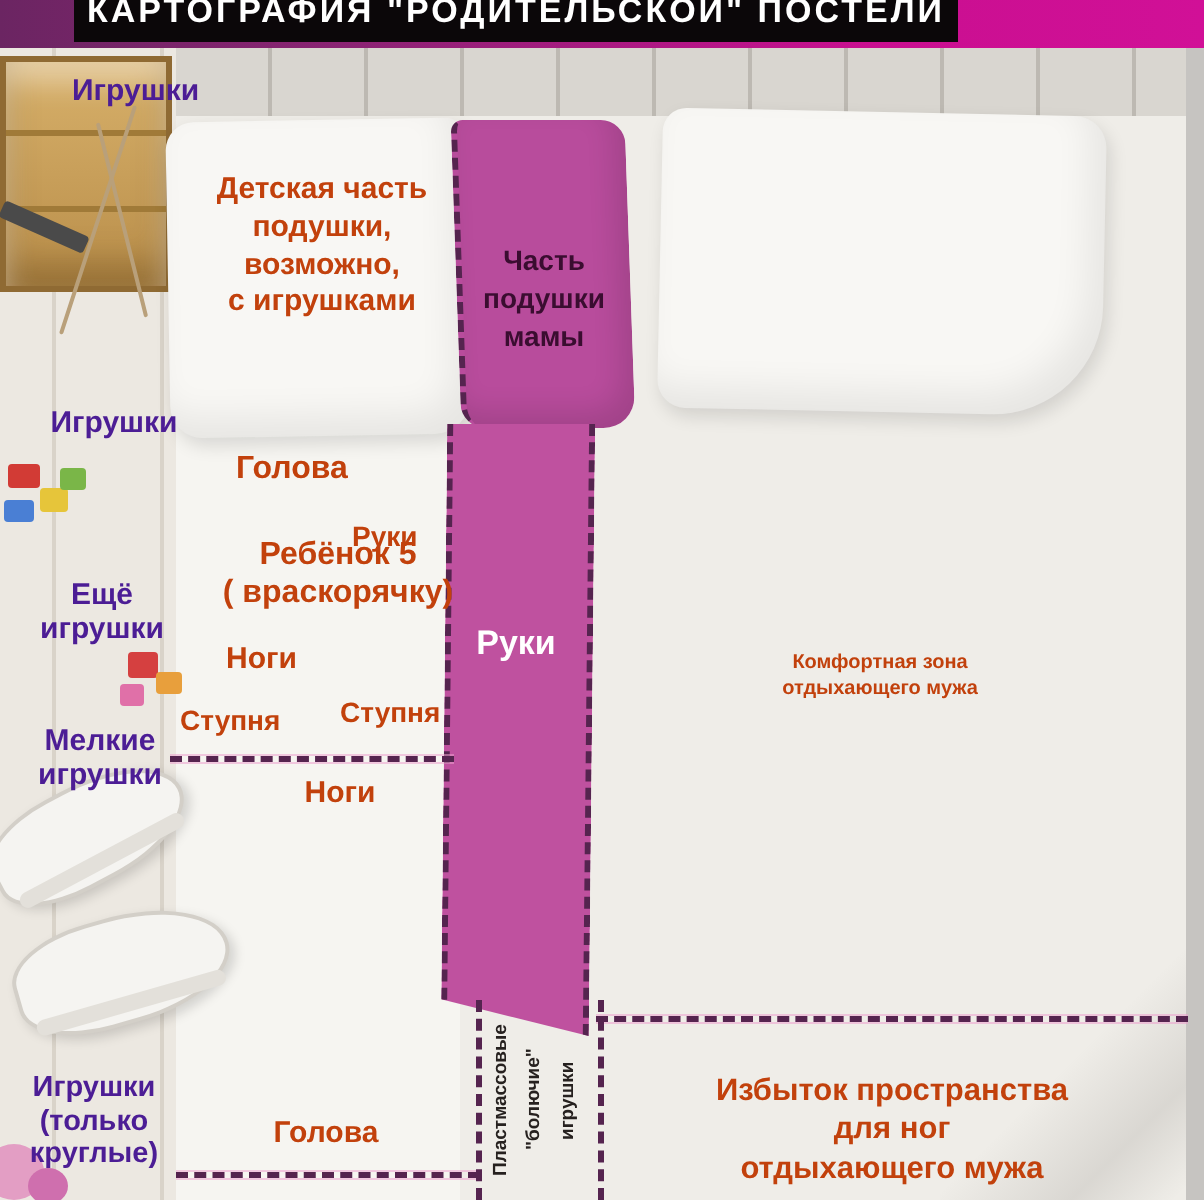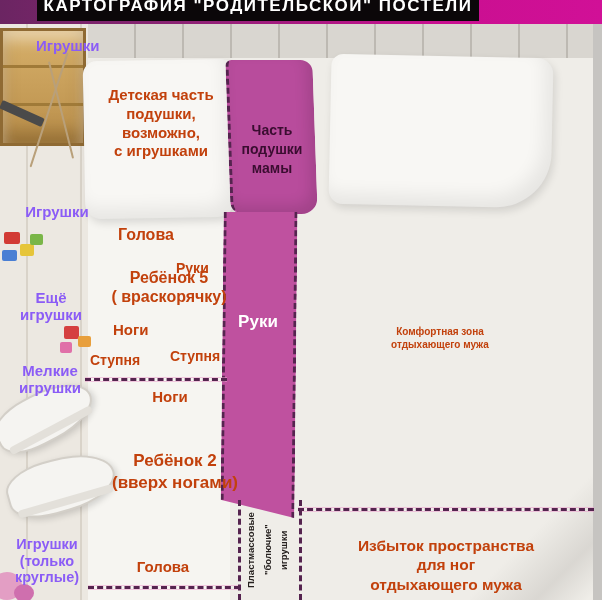--- a/index.html
+++ b/index.html
@@ -61,21 +61,21 @@
   .dash-h2{left:298px;top:508px;width:296px;}
   .dash-h3{left:88px;top:586px;width:152px;}
   
   .vbox{position:absolute;left:238px;top:500px;width:58px;height:100px;
     border-left:3px dashed #55244f;border-right:3px dashed #55244f;}
   .vtext{position:absolute;left:2px;top:2px;height:96px;writing-mode:vertical-rl;
     transform:rotate(180deg);font-size:9.5px;font-weight:700;color:#26211f;
     line-height:1.75;white-space:pre-line;text-align:center;}
   
   .lbl{position:absolute;font-weight:700;color:#c2410c;text-align:center;white-space:pre-line;}
-  .l-rail{color:#8b5cf6;font-size:15px;line-height:1.15;}
+  .l-rail{color:#4c1d95;font-size:15px;line-height:1.15;}
   .l-rail1{left:36px;top:37px;width:80px;text-align:left;}
   .l-rail2{left:16px;top:203px;width:82px;}
   .l-rail3{left:10px;top:289px;width:82px;}
   .l-rail4{left:6px;top:362px;width:88px;}
   .l-rail5{left:0px;top:536px;width:94px;font-size:14.5px;}
   .l-pillow-left{left:96px;top:86px;width:130px;font-size:15px;line-height:1.25;}
   .l-pillow-mom{left:236px;top:106px;width:72px;font-size:14px;line-height:1.35;color:#3a0d30;margin-top:15px;}
   .l-pillow-right{left:336px;top:84px;width:212px;font-size:13.5px;line-height:1.25;}
   .l-c1-head{left:118px;top:226px;font-size:16px;}
   .l-c1-hands{left:176px;top:260px;font-size:14px;}
@@ -171,21 +171,19 @@
 ( враскорячку)</div>
   <div class="lbl l-c1-legs">Ноги</div>
   <div class="lbl l-c1-footl">Ступня</div>
   <div class="lbl l-c1-footr">Ступня</div>
 
   <div class="lbl l-mama">Руки</div>
   <div class="lbl l-comfort">Комфортная зона
 отдыхающего мужа</div>
 
   <div class="lbl l-c2-legs">Ноги</div>
-  <div class="lbl l-c2-name">Ребёнок 2
-(вверх ногами)</div>
   <div class="lbl l-c2-head">Голова</div>
 
   <div class="lbl l-feet">Избыток пространства
 для ног
 отдыхающего мужа</div>
 
 </div>
 
 </body></html>

